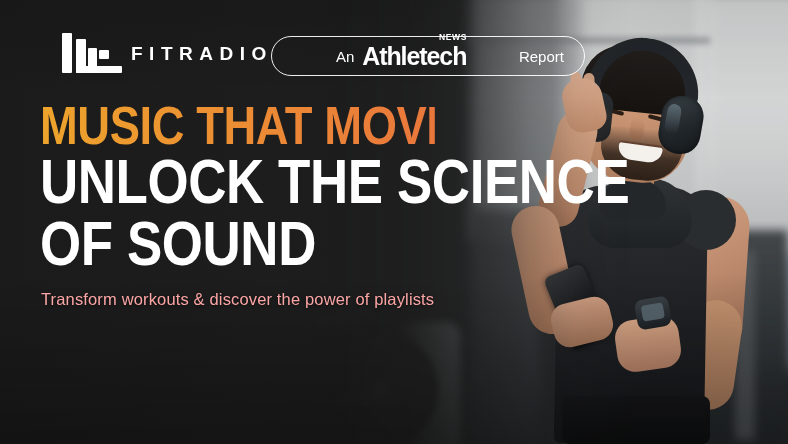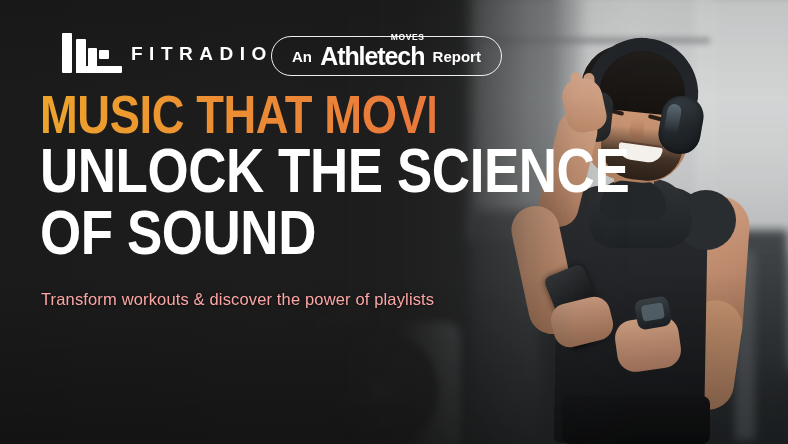--- a/index.html
+++ b/index.html
@@ -184,34 +184,34 @@
   }
 
   .badge{
     position:absolute;left:271px;top:36px;
     height:40px;padding:0 20px;
     display:flex;align-items:center;gap:6px;
     border:1.6px solid rgba(255,255,255,.92);
     border-radius:22px;
     white-space:nowrap;
   }
-  .badge .an,.badge .rep{color:#fff;font-size:15px;font-weight:700;line-height:1;}
+  .badge .an,.badge .rep{color:#fff;font-size:15px;font-weight:400;line-height:1;margin-left:44px;}
   .badge .athx{position:relative;display:flex;align-items:flex-end;}
   .badge .ath{
     color:#fff;font-size:26px;font-weight:700;line-height:1;
     letter-spacing:-1.1px;
     font-family:"Liberation Sans",sans-serif;
     transform:scaleX(.96);
   }
   .badge .news{
     position:absolute;right:2px;top:-10px;
     color:#fff;font-size:8.5px;font-weight:700;letter-spacing:.6px;line-height:1;
   }
 
-  .headline{position:absolute;left:40px;top:88px;width:470px;}
+  .headline{position:absolute;left:40px;top:99px;width:470px;}
   .hl{
     font-family:"Liberation Sans Narrow","Liberation Sans",sans-serif;
     font-weight:700;
     text-transform:uppercase;
     letter-spacing:-0.5px;
     transform:scaleX(.84);
     transform-origin:left center;
     white-space:nowrap;
   }
   .hl1{
@@ -305,21 +305,21 @@
           <i class="b4"></i>
           <i class="base"></i>
       </span>
       <span class="wordmark">FITRADIO</span>
     </div>
 
     <div class="badge">
       <span class="an">An</span>
       <span class="athx">
         <span class="ath">Athletech</span>
-        <span class="news">MOVES</span>
+        <span class="news">NEWS</span>
       </span>
       <span class="rep">Report</span>
     </div>
 
     <div class="headline">
       <div class="hl hl1">MUSIC THAT MOVES:</div>
       <div class="hl hl2">UNLOCK THE SCIENCE</div>
       <div class="hl hl3">OF SOUND</div>
     </div>
 

